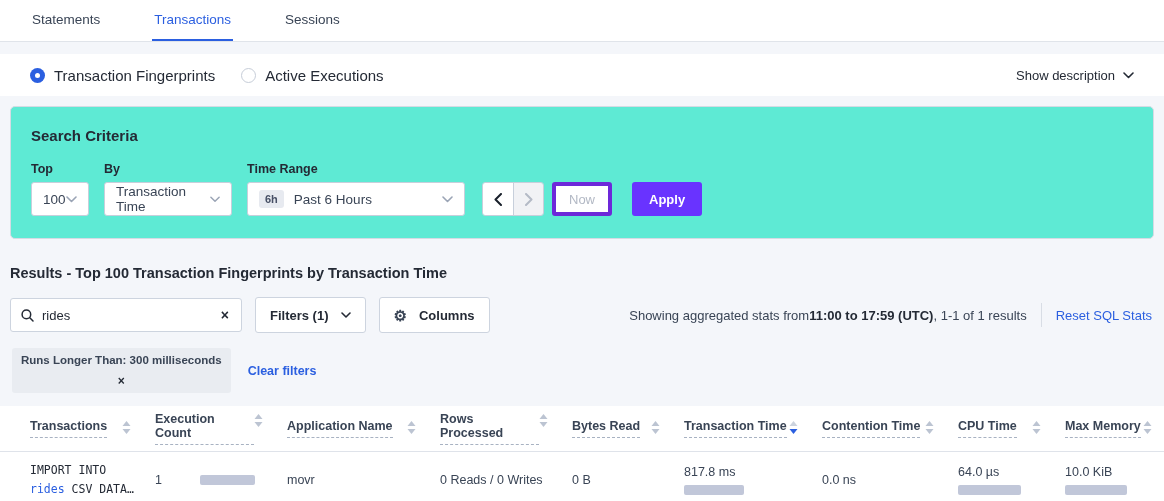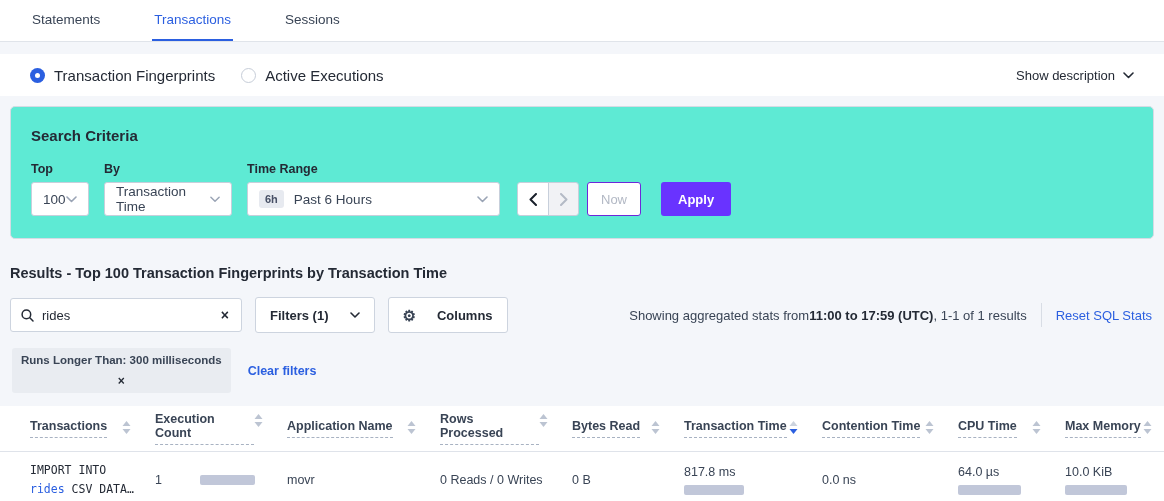--- a/index.html
+++ b/index.html
@@ -35,49 +35,49 @@
   .card-title { font-size:15px; font-weight:bold; color:#242a35; margin-bottom:18px; }
   .controls { display:flex; align-items:flex-end; }
   .field { display:flex; flex-direction:column; margin-right:15px; }
   .field-label { font-size:12.5px; font-weight:bold; color:#242a35; margin-bottom:6px; }
   .selectbox { height:34px; border:1px solid #c7cfdb; border-radius:3px; background:#fff;
                display:flex; align-items:center; padding:0 11px; font-size:13.5px;
                color:#394455; cursor:pointer; }
   .selectbox .chev { margin-left:auto; }
   .w-top { width:58px; }
   .w-by { width:128px; }
-  .w-time { width:253px; }
+  .w-time { width:218px; }
   .badge { background:#e7eaf0; border-radius:3px; font-size:11px; font-weight:bold;
            color:#475066; padding:3px 6px; margin-right:10px; }
   .arrow-group { display:flex; height:34px; border:1px solid #c7cfdb; border-radius:3px;
                  overflow:hidden; margin-left:2px; }
   .arrow-btn { width:30px; display:flex; align-items:center; justify-content:center;
                background:#fff; cursor:pointer; }
   .arrow-btn.disabled { background:#f1f2f5; cursor:default; }
   .btn-now { margin-left:8px; height:34px; padding:0 13px; background:#fff;
-             border:1px solid #6d28d9; border-radius:3px; font-size:13px;
+             border:4px solid #6d28d9; border-radius:3px; font-size:13px;
              color:#b2b8c4; display:flex; align-items:center; cursor:default; }
   .btn-apply { margin-left:20px; height:34px; padding:0 17px; background:#6933ff;
                border:none; border-radius:3px; color:#fff; font-size:13px;
                font-weight:bold; display:flex; align-items:center; cursor:pointer;
                font-family:"Liberation Sans", sans-serif; }
   
   .results-heading { font-size:14.5px; font-weight:bold; color:#242a35;
                      margin:26px 0 0 10px; }
   .results-bar { display:flex; align-items:center; margin:16px 12px 0 10px; }
   .searchbox { width:232px; height:34px; background:#fff; border:1px solid #cdd4df;
                border-radius:3px; display:flex; align-items:center; padding:0 10px; }
   .searchbox input { border:none; outline:none; flex:1; font-size:13px; color:#242a35;
                      margin-left:8px; font-family:"Liberation Sans", sans-serif;
                      background:transparent; }
   .clear-x { font-size:14px; font-weight:bold; color:#242a35; cursor:pointer;
              line-height:1; padding:0 2px; }
   .btn-outline { margin-left:13px; height:36px; background:#fff; border:1px solid #cdd4df;
                  border-radius:3px; font-size:13px; font-weight:bold; color:#242a35;
-                 padding:0 14px; display:flex; align-items:center; gap:21px; cursor:pointer;
+                 padding:0 14px; display:flex; align-items:center; gap:12px; cursor:pointer;
                  font-family:"Liberation Sans", sans-serif; }
   .gear { font-size:15px; line-height:1; color:#394455; }
   .stats { margin-left:auto; display:flex; align-items:center; font-size:13px; color:#394455; }
   .stats b { color:#242a35; }
   .vdiv { width:1px; height:24px; background:#d8dde5; margin:0 14px; }
   .link { color:#2b5fe0; cursor:pointer; font-size:13px; }
   .filter-row { display:flex; align-items:center; margin:15px 0 0 12px; gap:17px; }
   .pill { background:#e9ecf1; border-radius:3px; padding:6px 9px; font-size:11.5px;
           font-weight:bold; color:#394455; display:flex; align-items:center; gap:9px;flex-direction:column; }
   .pill .clear-x { font-size:12px; }

